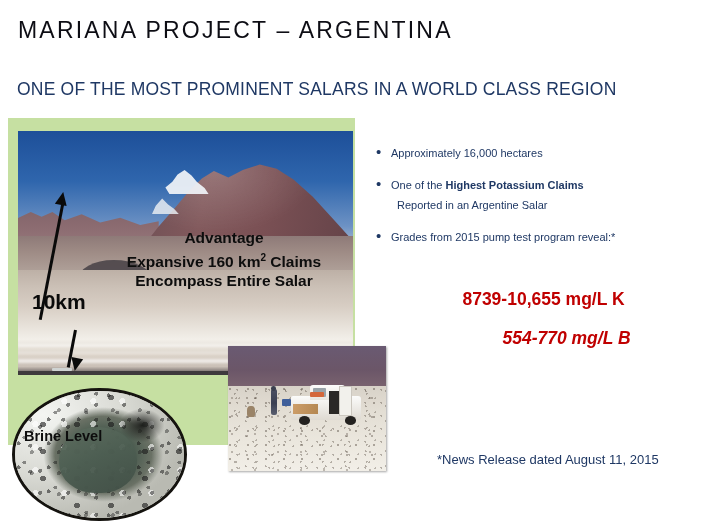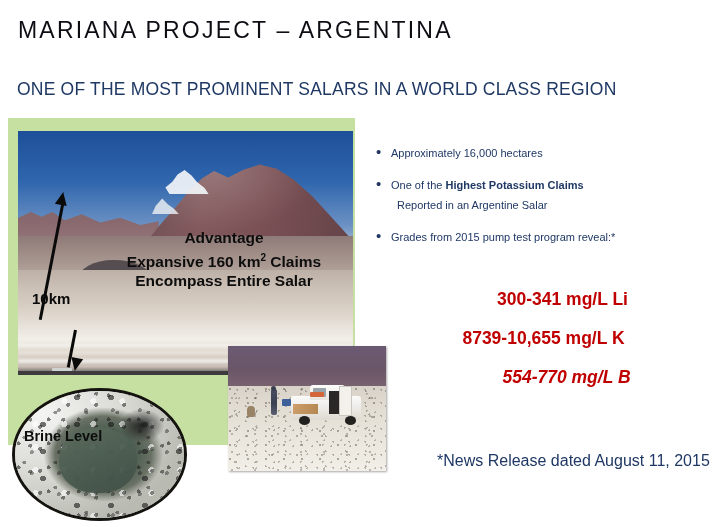--- a/index.html
+++ b/index.html
@@ -114,21 +114,21 @@
     border-left:6px solid transparent;border-right:6px solid transparent;
     border-bottom:13px solid #0a0a0a;transform:rotate(11deg);
   }
   .arrow-head-down{
     position:absolute;left:32px;top:166px;width:0;height:0;
     border-left:6px solid transparent;border-right:6px solid transparent;
     border-top:13px solid #0a0a0a;transform:rotate(11deg);
   }
   .km-label{
     position:absolute;left:32px;top:290px;
-    font-size:15px;font-weight:bold;color:#0a0a0a;
+    font-size:21px;font-weight:bold;color:#0a0a0a;
     white-space:nowrap;
   }
 
   
   .photo-caption{
     position:absolute;left:108px;top:228px;width:232px;
     text-align:center;
     font-size:15.5px;line-height:19.5px;
     font-weight:bold;color:#0d0d0d;
   }
@@ -285,21 +285,21 @@
     text-align:center;
     margin-bottom:17px;
     white-space:nowrap;
   }
   .grade-line.g1{padding-left:38px;}
   .grade-line.g2{padding-left:0px;}
   .grade-line.g3{padding-left:46px;font-style:italic;}
 
   .footnote{
     position:absolute;left:437px;top:452px;
-    font-size:16px;color:#1f3864;
+    font-size:13px;color:#1f3864;
     white-space:nowrap;
   }
 </style>
 </head>
 <body>
 
 <div id="slide">
 
   <div class="title">MARIANA PROJECT – ARGENTINA</div>
   <div class="subtitle">ONE OF THE MOST PROMINENT SALARS IN A WORLD CLASS REGION</div>
@@ -373,20 +373,19 @@
     <div class="bullet-row">
       <span>One of the </span><b>Highest Potassium Claims</b>
       <span class="indent">Reported in an Argentine Salar</span>
     </div>
     <div class="bullet-row">
       <span>Grades from 2015 pump test program reveal:*</span>
     </div>
   </div>
 
   <div class="grades">
-    <div class="grade-line g1">300-341 mg/L  Li</div>
     <div class="grade-line g2">8739-10,655 mg/L  K</div>
     <div class="grade-line g3">554-770 mg/L  B</div>
   </div>
 
   <div class="footnote">*News Release dated August 11, 2015</div>
 
 </div>
 
 </body></html>

